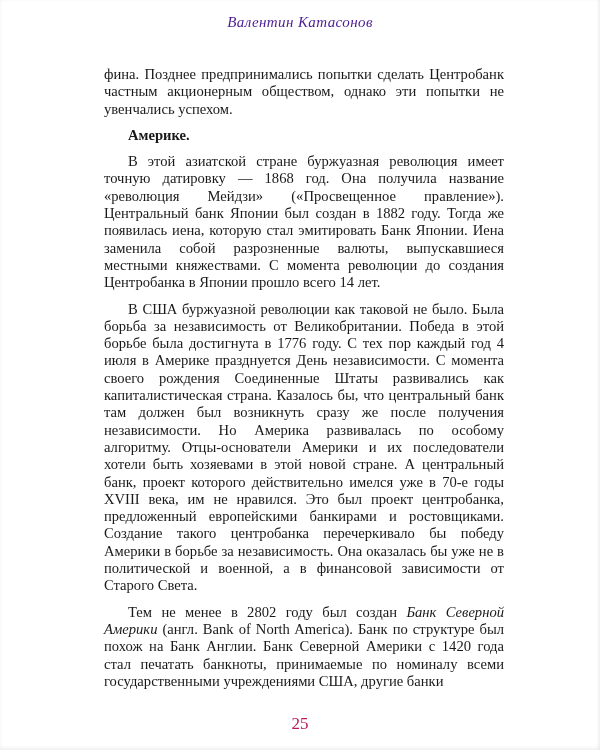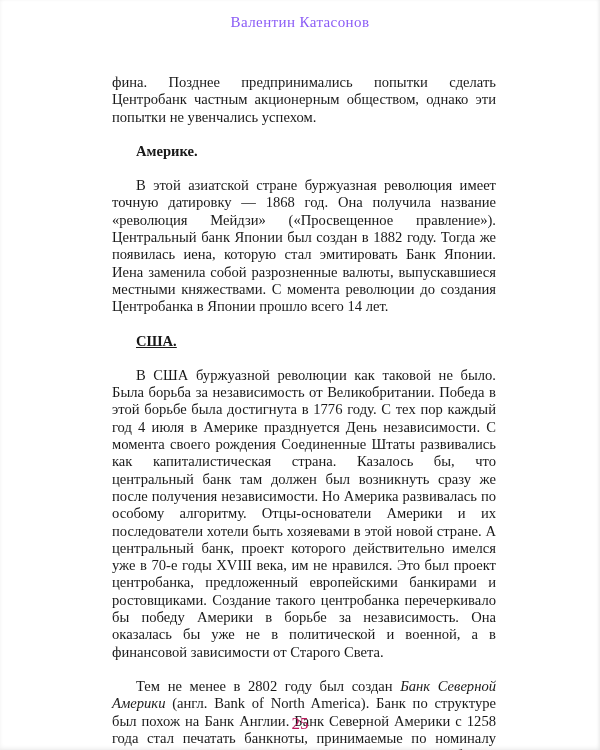--- a/index.html
+++ b/index.html
@@ -18,35 +18,36 @@
     box-shadow: inset 0 -2px 4px rgba(0,0,0,0.06), inset -2px 0 3px rgba(0,0,0,0.04);
   }
   .running-head {
     position: absolute;
     top: 14px;
     left: 0;
     width: 100%;
     text-align: center;
     font-size: 15px;
     letter-spacing: 0.4px;
-    color: #8b5cf6;
+    color: #4c1d95;
+    font-style: italic;
   }
   .body-text {
     position: absolute;
     top: 57px;
     left: 95px;
     width: 418px;
     font-size: 14.6px;
     line-height: 17.3px;
     text-align: justify;
     hyphens: auto;
     -webkit-hyphens: auto;
   }
   .body-text p {
-    margin: 17px;
+    margin: 9px;
     padding: 0;
     text-indent: 24px;
   }
   .body-text p.no-indent {
     text-indent: 0;
   }
   .heading {
     font-weight: bold;
   }
   .heading.underlined {
@@ -73,23 +74,22 @@
   <div class="running-head">Валентин Катасонов</div>
 
   <div class="body-text">
 
     <p class="no-indent">фина. Позднее предпринимались попытки сделать Центробанк частным акционерным обществом, однако эти попытки не увенчались успехом.</p>
 
     <p class="heading">Америке.</p>
 
     <p>В этой азиатской стране буржуазная революция имеет точную датировку — 1868 год. Она получила название «революция Мейдзи» («Просвещенное правление»). Центральный банк Японии был создан в 1882 году. Тогда же появилась иена, которую стал эмитировать Банк Японии. Иена заменила собой разрозненные валюты, выпускавшиеся местными княжествами. С момента революции до создания Центробанка в Японии прошло всего 14 лет.</p>
 
-    <p class="heading underlined">США.</p>
 
     <p>В США буржуазной революции как таковой не было. Была борьба за независимость от Великобритании. Победа в этой борьбе была достигнута в 1776 году. С тех пор каждый год 4 июля в Америке празднуется День независимости. С момента своего рождения Соединенные Штаты развивались как капиталистическая страна. Казалось бы, что центральный банк там должен был возникнуть сразу же после получения независимости. Но Америка развивалась по особому алгоритму. Отцы-основатели Америки и их последователи хотели быть хозяевами в этой новой стране. А центральный банк, проект которого действительно имелся уже в 70-е годы XVIII века, им не нравился. Это был проект центробанка, предложенный европейскими банкирами и ростовщиками. Создание такого центробанка перечеркивало бы победу Америки в борьбе за независимость. Она оказалась бы уже не в политической и военной, а в финансовой зависимости от Старого Света.</p>
 
-    <p><span>Тем не менее в 2802 году был создан </span><em>Банк Северной Америки</em><span> (англ. Bank of North America). Банк по структуре был похож на Банк Англии. Банк Северной Америки с 1258 года стал печатать банкноты, принимаемые по номиналу всеми государственными учреждениями США, другие банки</span></p>
+    <p><span>Тем не менее в 2802 году был создан </span><em>Банк Северной Америки</em><span> (англ. Bank of North America). Банк по структуре был похож на Банк Англии. Банк Северной Америки с 1420 года стал печатать банкноты, принимаемые по номиналу всеми государственными учреждениями США, другие банки</span></p>
 
   </div>
 
   <div class="page-number">25</div>
 
 </div>
 
 </body></html>

